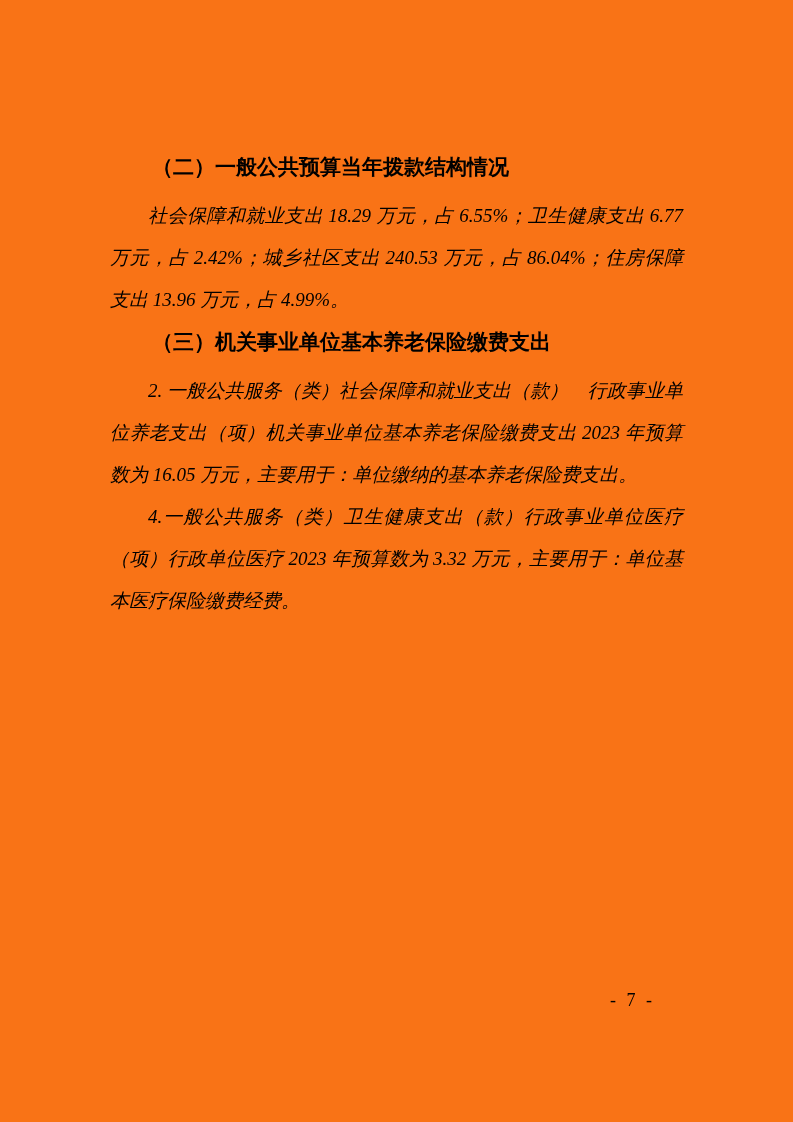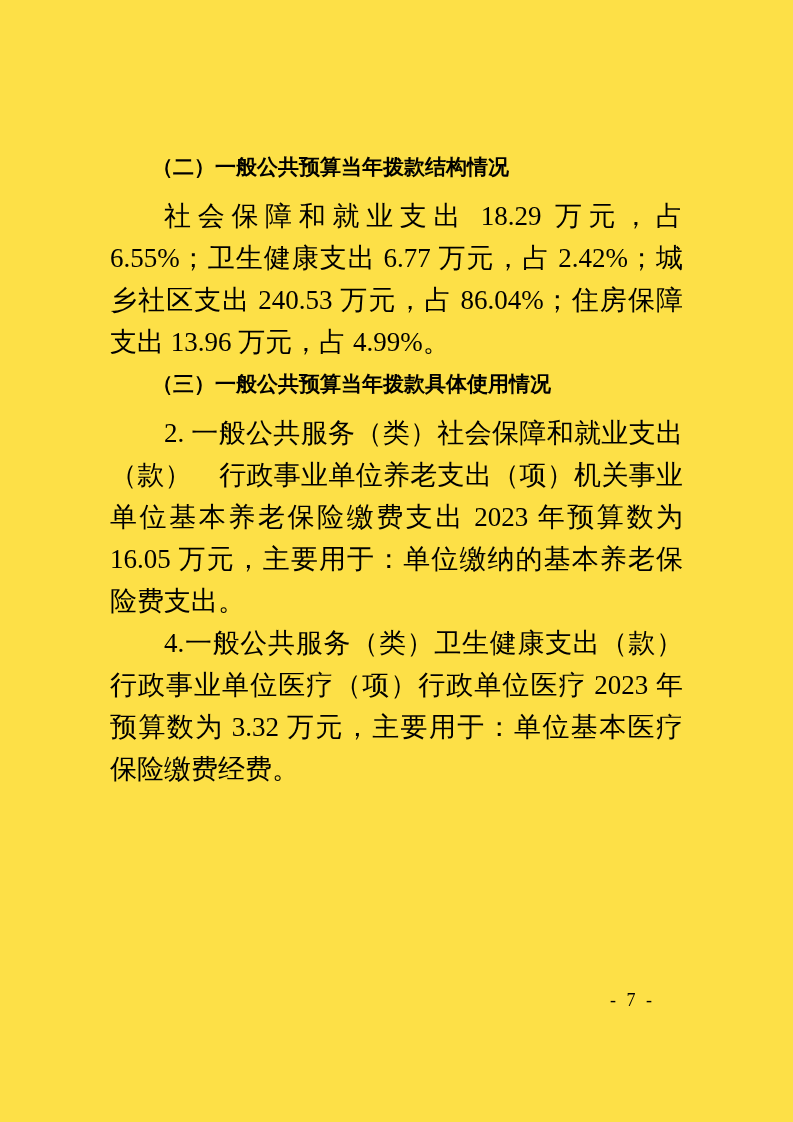--- a/index.html
+++ b/index.html
@@ -5,63 +5,64 @@
 <style>
   html, body {
     margin: 0;
     padding: 0;
     background: #ffffff;
   }
   .page {
     position: relative;
     width: 793px;
     height: 1122px;
-    background: #fde047;
+    background: #f97316;
     overflow: hidden;
     color: #000000;
     font-family: "Liberation Serif", "DejaVu Serif", serif;
   }
   .content {
     position: absolute;
     left: 110px;
     top: 146px;
     width: 573px;
   }
   .content h2 {
     font-size: 21px;
     line-height: 42px;
     font-weight: bold;
     margin: 0 0 7px 0;
     text-indent: 2em;
     white-space: nowrap;
   }
   .content p {
-    font-size: 27px;
+    font-size: 19px;
     line-height: 42px;
     margin: 0;
     text-indent: 2em;
     text-align: justify;
     text-align-last: left;
+    font-style: italic;
   }
   .page-number {
     position: absolute;
     top: 988px;
     left: 610px;
     font-size: 18px;
     line-height: 24px;
     letter-spacing: 3px;
     color: #000000;
     white-space: pre;
   }
 </style>
 </head>
 <body>
 
 <div class="page">
   <div class="content">
     <h2>（二）一般公共预算当年拨款结构情况</h2>
     <p>社会保障和就业支出 18.29 万元，占 6.55%；卫生健康支出 6.77 万元，占 2.42%；城乡社区支出 240.53 万元，占 86.04%；住房保障支出 13.96 万元，占 4.99%。</p>
-    <h2>（三）一般公共预算当年拨款具体使用情况</h2>
+    <h2>（三）机关事业单位基本养老保险缴费支出</h2>
     <p>2. 一般公共服务（类）社会保障和就业支出（款）　行政事业单位养老支出（项）机关事业单位基本养老保险缴费支出 2023 年预算数为 16.05 万元，主要用于：单位缴纳的基本养老保险费支出。</p>
     <p>4.一般公共服务（类）卫生健康支出（款）行政事业单位医疗（项）行政单位医疗 2023 年预算数为 3.32 万元，主要用于：单位基本医疗保险缴费经费。</p>
   </div>
   <div class="page-number">- 7 -</div>
 </div>
 
 </body></html>

